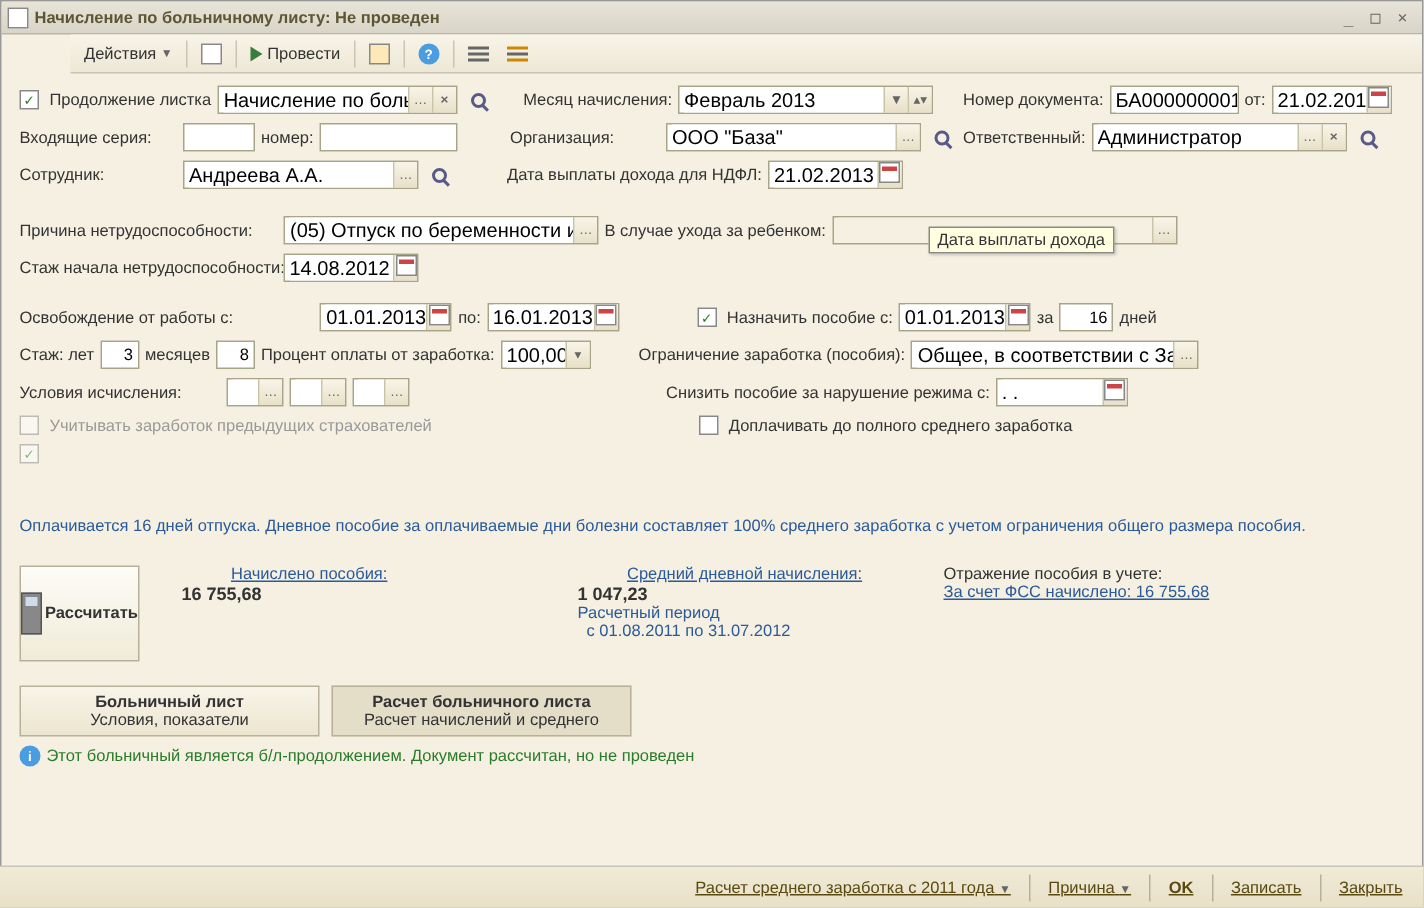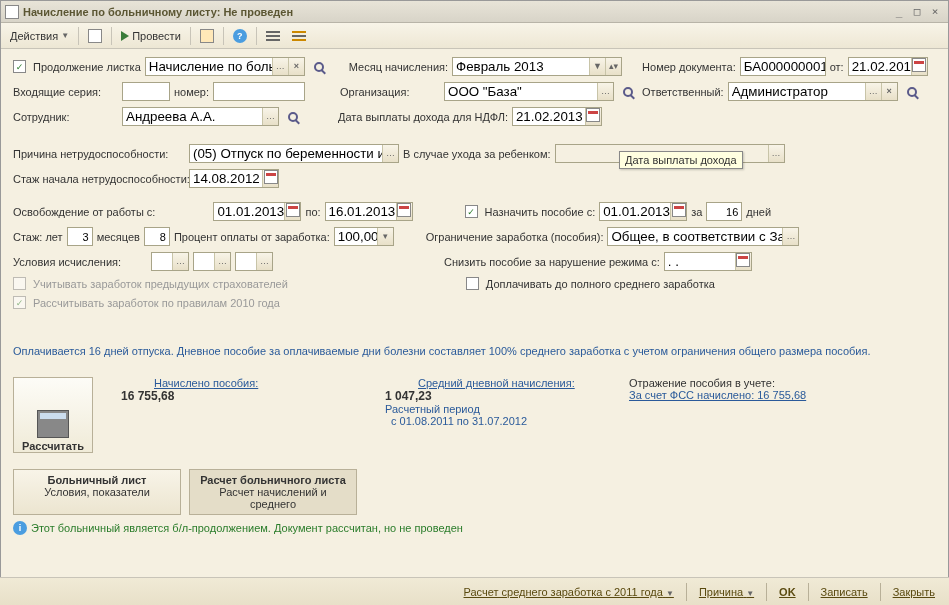--- a/index.html
+++ b/index.html
@@ -1,21 +1,21 @@
 <!DOCTYPE html>
 <html><head>
 <meta charset="utf-8">
 <style>
 * { box-sizing: border-box; margin: 0; padding: 0; }
 body { font-family: Arial, sans-serif; font-size: 11px; background: #f5f0e1; color: #333; width: 949px; height: 605px; overflow: hidden; border: 1px solid #999; }
 .titlebar { background: linear-gradient(#e8e4d8, #d8d4c8); height: 22px; display: flex; align-items: center; padding: 0 4px; border-bottom: 1px solid #b8b4a8; }
 .titlebar .icon { width: 14px; height: 14px; background: #fff; border: 1px solid #888; margin-right: 4px; }
 .titlebar .title { font-weight: bold; color: #5b5633; flex: 1; }
 .titlebar .winbtn { width: 18px; text-align: center; color: #666; cursor: pointer; font-family: monospace; }
-.toolbar { background: linear-gradient(#f8f4e8, #ede7d4); height: 26px; display: flex; align-items: center; padding: 0 4px; border-bottom: 1px solid #c8c4b8; gap: 2px; }
+.toolbar { background: linear-gradient(#f8f4e8, #ede7d4); height: 26px; display: flex; align-items: center; padding: 0 4px; border-bottom: 1px solid #c8c4b8; gap: 2px; margin-left: 46px; }
 .tbtn { display: inline-flex; align-items: center; padding: 2px 4px; border: 1px solid transparent; cursor: pointer; gap: 3px; }
 .tbtn .dd { font-size: 8px; color: #666; }
 .tsep { width: 1px; height: 18px; background: #c8c4b8; margin: 0 2px; }
 .ico { width: 14px; height: 14px; display: inline-block; }
 .ico-doc { background: #fff; border: 1px solid #888; }
 .ico-play { width: 0; height: 0; border-left: 8px solid #3a7c3a; border-top: 5px solid transparent; border-bottom: 5px solid transparent; }
 .ico-help { width: 14px; height: 14px; border-radius: 50%; background: #4a9de0; color: #fff; text-align: center; line-height: 14px; font-size: 9px; font-weight: bold; }
 .ico-lines { width: 14px; height: 10px; border-top: 2px solid #666; border-bottom: 2px solid #666; position: relative; }
 .ico-lines::before { content: ''; position: absolute; top: 2px; left: 0; width: 100%; height: 2px; background: #666; }
 .content { padding: 8px 12px 4px 12px; position: relative; }
@@ -24,25 +24,25 @@
 input[type=text], .combo { border: 1px solid #a8a488; background: #fff; height: 19px; padding: 0 3px; font-size: 11px; font-family: Arial; }
 .combo { display: inline-flex; align-items: center; position: relative; padding-right: 0; }
 .combo input { border: none; height: 17px; flex: 1; outline: none; min-width: 0; width: 100%; }
 .combo .cbtn { width: 16px; height: 17px; background: linear-gradient(#f8f4e8,#e8e0c8); border-left: 1px solid #c8c4a8; text-align: center; line-height: 17px; font-size: 9px; color: #666; cursor: pointer; flex-shrink: 0; }
 .chk { width: 13px; height: 13px; background: #fff; border: 1px solid #888; display: inline-flex; align-items: center; justify-content: center; font-size: 9px; color: #2a7c2a; margin-right: 3px; }
 .chk.checked::after { content: '✓'; }
 .underline { text-decoration: underline; padding-left: 33px; }
 .bold { font-weight: bold; }
 .link { color: #2a5a9a; text-decoration: underline; cursor: pointer; }
 .tooltip-box { position: absolute; background: #ffffe0; border: 1px solid #888; padding: 2px 5px; font-size: 11px; box-shadow: 1px 1px 2px rgba(0,0,0,0.2); z-index: 10; }
-.calc-btn { width: 80px; height: 76px; background: linear-gradient(#fdfcf7,#f0ebd8); border: 1px solid #b8b098; display: flex; flex-direction: column; align-items: center; justify-content: flex-end; cursor: pointer; gap: 2px; }
+.calc-btn { width: 80px; height: 64px; background: linear-gradient(#fdfcf7,#f0ebd8); border: 1px solid #b8b098; display: flex; flex-direction: row; align-items: center; justify-content: space-between; cursor: pointer; gap: 2px; }
 .calc-ico { width: 32px; height: 28px; background: #888; border: 1px solid #555; position: relative; }
 .calc-ico::before { content:''; position:absolute; top:2px; left:2px; right:2px; height:6px; background:#cde; }
 .tabs { display: flex; gap: 8px; margin-top: 4px; }
-.tab { width: 168px; border: 1px solid #b8b098; padding: 4px 8px; text-align: center; background: linear-gradient(#f8f4e8,#ece5d0); cursor: pointer; }
+.tab { width: 200px; border: 1px solid #b8b098; padding: 4px 8px; text-align: center; background: linear-gradient(#f8f4e8,#ece5d0); cursor: pointer; }
 .tab.inactive { background: #e4ddc8; }
 .info-icon { width: 14px; height: 14px; border-radius: 50%; background: #4a9de0; color: #fff; text-align: center; line-height: 14px; font-size: 9px; font-weight: bold; display: inline-block; }
 .status { color: #2a7c2a; }
 .bottombar { position: absolute; bottom: 0; left: 0; right: 0; height: 28px; background: linear-gradient(#f0ead6,#e8e0c8); border-top: 1px solid #c8c4b8; display: flex; align-items: center; justify-content: flex-end; padding: 0 8px; gap: 4px; }
 .bottombar .bbtn { padding: 2px 6px; cursor: pointer; color: #5a4a10; text-decoration: underline; }
 .bottombar .dd { font-size: 8px; color: #666; }
 .bsep { width: 1px; height: 18px; background: #b8b098; margin: 0 2px; }
 .cal-ico { width: 14px; height: 14px; background: #fff; border: 1px solid #888; position: relative; display: inline-block; }
 .cal-ico::before { content:''; position:absolute; top:2px; left:1px; right:1px; height:3px; background:#c44; }
 .mag-ico { width: 10px; height: 10px; border: 2px solid #5a5a8a; border-radius: 50%; position: relative; display: inline-block; }
@@ -260,21 +260,20 @@
 <div class="row">
   <span class="chk" style="opacity:0.5"></span>
   <span class="lbl" style="color:#999">Учитывать заработок предыдущих страхователей</span>
   <span style="width:170px"></span>
   <span class="chk"></span>
   <span class="lbl">Доплачивать до полного среднего заработка</span>
 </div>
 
 <div class="row">
   <span class="chk checked" style="opacity:0.5"></span>
-  <span class="lbl" style="color:#999">Рассчитывать заработок по правилам 2010 года</span>
 </div>
 
 <div style="height:30px"></div>
 
 <div class="row">
   <span style="color:#2a5a9a">Оплачивается 16 дней отпуска. Дневное пособие за оплачиваемые дни болезни составляет 100% среднего заработка с учетом ограничения общего размера пособия.</span>
 </div>
 
 <div style="height:14px"></div>
 

